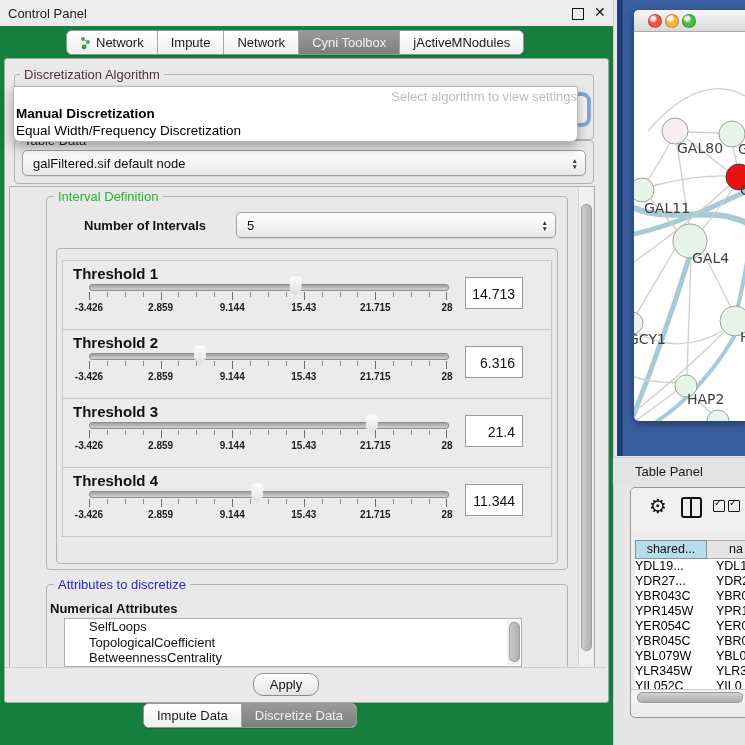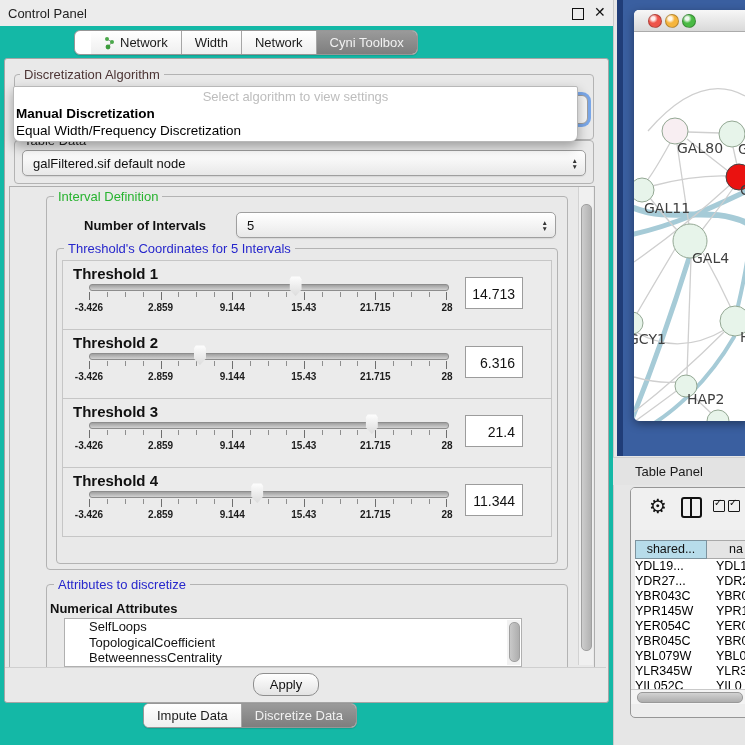--- a/index.html
+++ b/index.html
@@ -2,50 +2,50 @@
 <html><head>
 <meta charset="utf-8">
 <style>
   html,body{margin:0;padding:0;}
   body{width:745px;height:745px;overflow:hidden;background:#e7e7e7;
        font-family:"Liberation Sans","DejaVu Sans",sans-serif;font-size:13px;color:#1a1a1a;}
   #page{position:relative;width:745px;height:745px;overflow:hidden;}
   .abs{position:absolute;}
 
   
-  #left-window{left:0;top:0;width:613px;height:745px;background:#14b8a6;border-right:1px solid #c9c9c9;}
+  #left-window{left:0;top:0;width:613px;height:745px;background:#15803d;border-right:1px solid #c9c9c9;}
   #titlebar{left:0;top:0;width:613px;height:26px;background:#ececec;}
   #titlebar .tt{position:absolute;left:8px;top:6px;font-size:13px;color:#222;}
   #float-btn{position:absolute;left:572px;top:8px;width:10px;height:10px;border:1.6px solid #111;background:transparent;}
   #close-btn{position:absolute;left:594px;top:4px;font-size:14px;font-weight:700;color:#111;}
 
   
   .seg{display:flex;border:1px solid #979797;border-radius:6px;overflow:hidden;height:23px;
        background:#fff;box-shadow:0 1px 1px rgba(0,0,0,.12);}
   .seg .s{display:flex;align-items:center;gap:5px;padding:0 13px;font-size:13px;color:#1a1a1a;
           background:linear-gradient(#ffffff,#efefef);border-left:1px solid #a6a6a6;white-space:nowrap;}
   .seg .s:first-child{border-left:none;}
   .seg .s.sel{background:linear-gradient(#9a9a9a,#7e7e7e);color:#f1f1f1;text-align:center;}
-  #top-tabs{left:74px;top:30px;padding-left:16px;}
+  #top-tabs{left:66px;top:30px;}
   #bottom-tabs{left:143px;top:703px;}
 
   
   #main-panel{left:4px;top:58px;width:603px;height:643px;border:1px solid #a5a5a5;border-radius:3px;background:#e9e9e9;}
 
   .group{position:absolute;border:1px solid #b3b3b3;border-radius:4px;}
   .gtitle{position:absolute;font-size:13px;background:#e9e9e9;padding:0 4px;white-space:nowrap;}
 
   
   #algo-group{left:14px;top:74px;width:578px;height:64px;}
   #algo-title{left:20px;top:67px;color:#4d3535;}
   #algo-focus{left:550px;top:95px;width:36px;height:27px;background:#f5f5f5;border:1px solid #9d9d9d;
               border-radius:6px;box-shadow:0 0 0 3px #7aa7e8;z-index:5;}
   #algo-popup{left:13px;top:86px;width:563px;height:54px;background:#fff;border:1px solid #b8b8b8;
               border-radius:2px 2px 7px 7px;box-shadow:0 5px 12px rgba(0,0,0,.32);z-index:10;}
-  #algo-popup .ph{position:absolute;left:0;top:2px;width:100%;text-align:center;color:#bdbdbd;font-size:13px;}
+  #algo-popup .ph{position:absolute;left:0;top:2px;width:100%;text-align:right;color:#bdbdbd;font-size:13px;}
   #algo-popup .o1{position:absolute;left:2px;top:19px;font-weight:bold;color:#000;font-size:13.5px;}
   #algo-popup .o2{position:absolute;left:2px;top:36px;color:#000;font-size:13.5px;}
 
   
   #td-group{left:14px;top:140px;width:578px;height:42px;}
   #td-title{left:20px;top:133px;color:#222;}
   .combo{position:absolute;background:linear-gradient(#ffffff,#f3f3f3 55%,#e8e8e8);border:1px solid #9f9f9f;
          border-radius:5px;box-shadow:0 1px 1px rgba(0,0,0,.08);}
   .combo .ctxt{position:absolute;left:10px;top:50%;transform:translateY(-50%);font-size:13px;color:#111;}
   .combo .stepper{position:absolute;right:7px;top:50%;transform:translateY(-50%);display:flex;flex-direction:column;
@@ -154,27 +154,30 @@
       <div class="s">
         <svg width="11" height="16">
           <path d="M3,4 L8,7 L4,12" stroke="#999" fill="none"></path>
           <circle cx="3" cy="4" r="2" fill="#4aa84a"></circle>
           <circle cx="8" cy="7" r="2" fill="#4aa84a"></circle>
           <circle cx="4" cy="12" r="2.4" fill="#3c9c3c"></circle>
         </svg>
         <span>Network</span>
       </div>
       <div class="s">
-        <span>Width</span>
+        <span>Impute</span>
       </div>
       <div class="s">
         <span>Network</span>
       </div>
       <div class="s sel">
         <span>Cyni Toolbox</span>
+      </div>
+      <div class="s">
+        <span>jActiveMNodules</span>
       </div>
     </div>
 
     <div id="main-panel" class="abs"></div>
 
     <div id="algo-group" class="group"></div>
     <span id="algo-title" class="gtitle abs">Discretization Algorithm</span>
     <div id="algo-focus" class="abs"></div>
 
     <div id="algo-popup" class="abs">
@@ -204,21 +207,20 @@
     <span id="noi-label" class="abs">Number of Intervals</span>
     <div id="noi-combo" class="combo">
       <span class="ctxt">5</span>
       <span class="stepper">
         <span>▲</span>
         <span>▼</span>
       </span>
     </div>
 
     <div id="thr-group" class="group"></div>
-    <span id="thr-title" class="gtitle abs">Threshold's Coordinates for 5 Intervals</span>
 
     <div class="tpanel" style="top:260px">
       <div class="tlabel">Threshold 1</div>
       <div class="sliderzone">
         <div class="track"></div>
         <div class="minors"></div>
         <div class="majors">
           <i style="left:0"></i>
             <i style="left:20%"></i>
             <i style="left:40%"></i>

